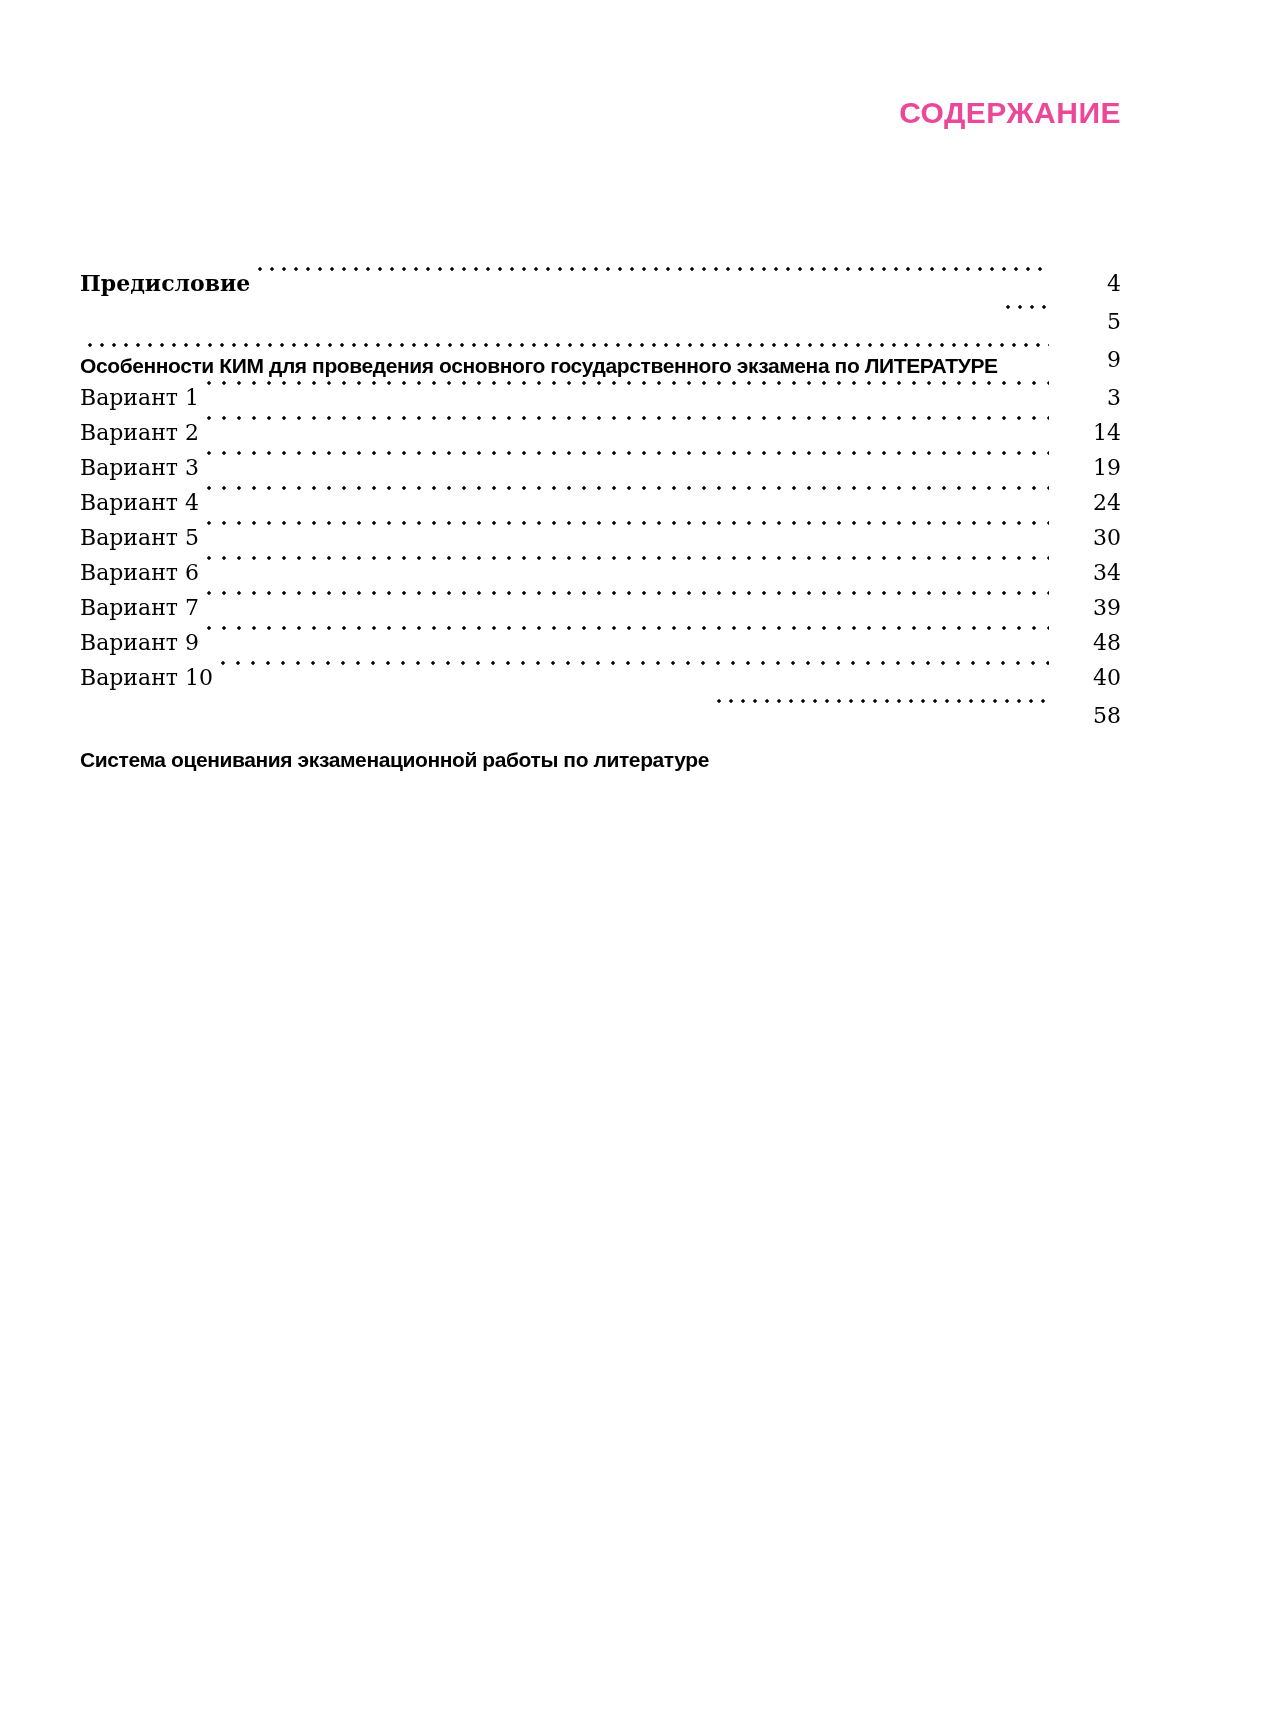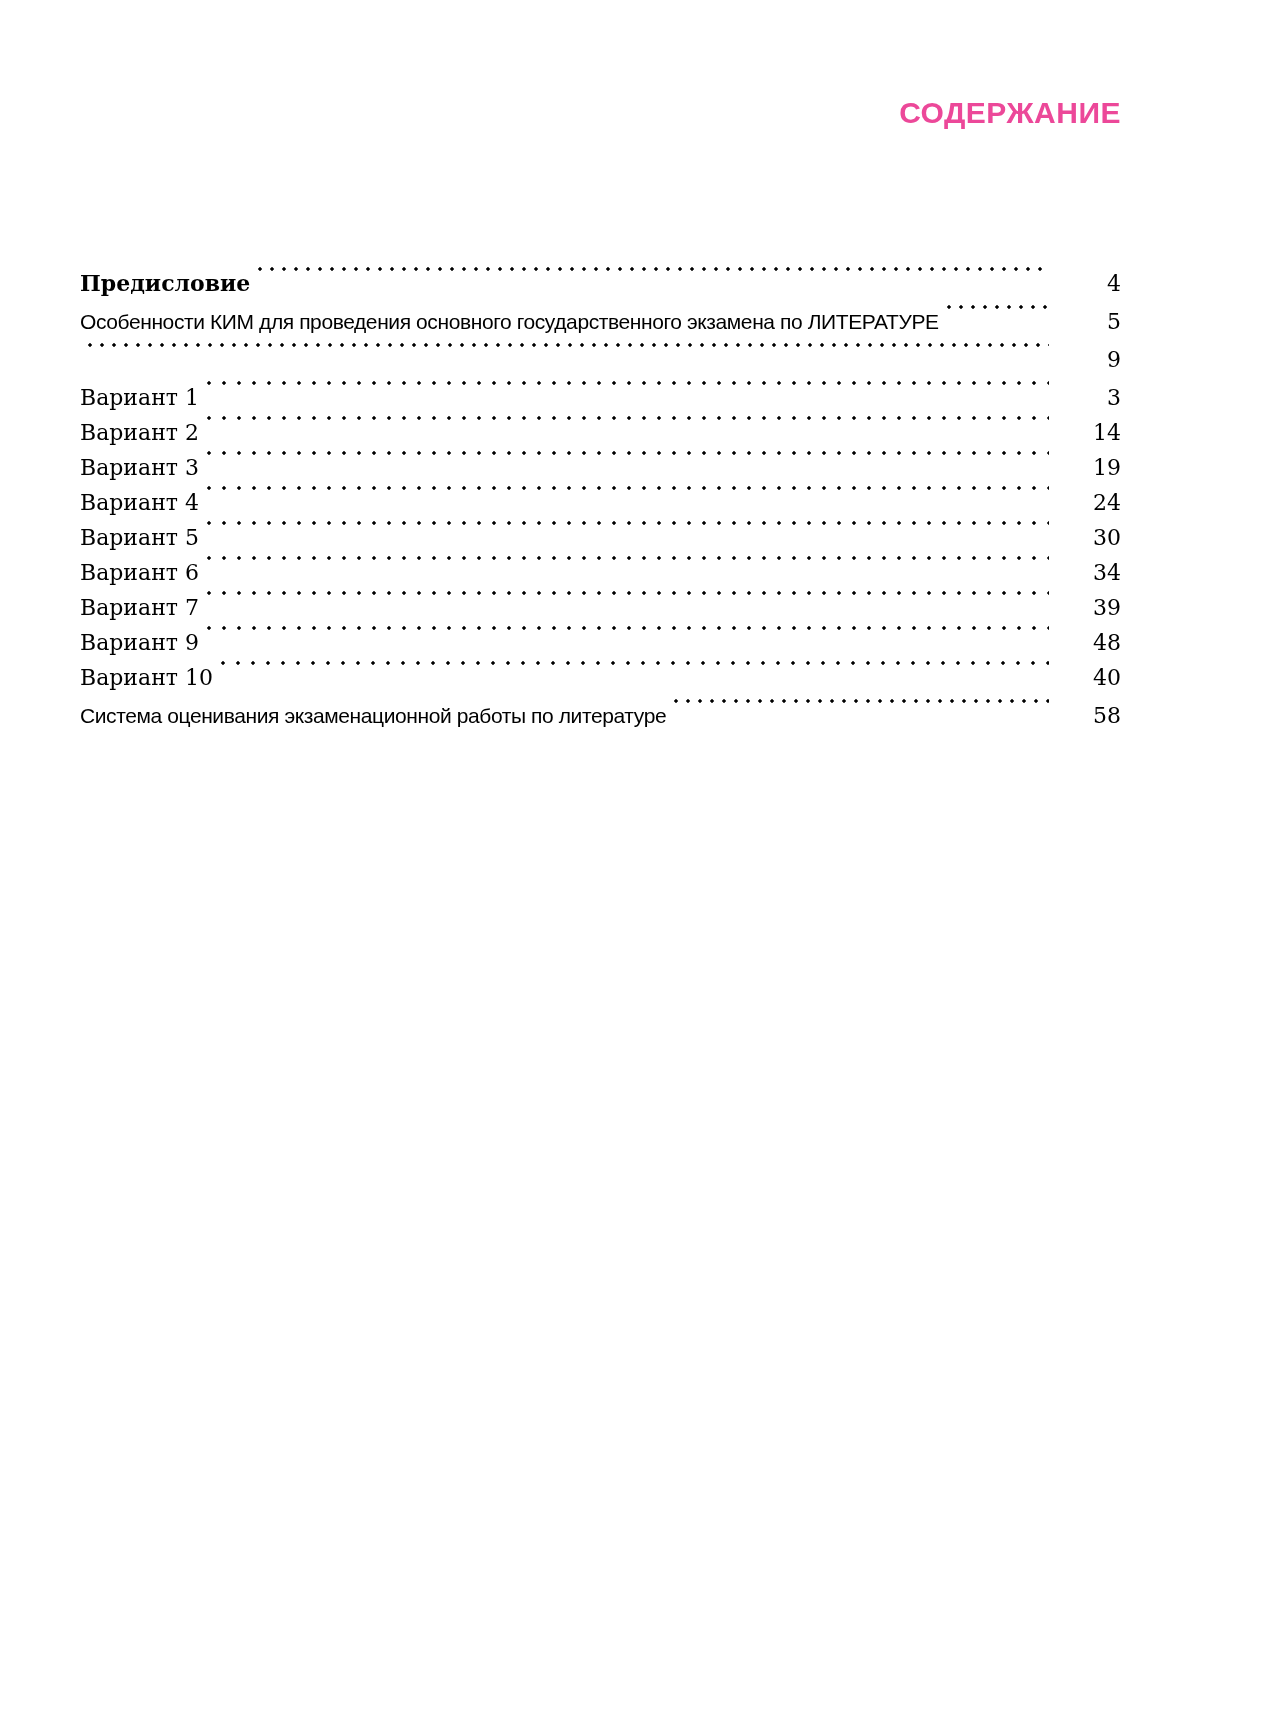--- a/index.html
+++ b/index.html
@@ -40,23 +40,24 @@
     flex: 0 0 auto;
     line-height: 33px;
   }
   .serif .label, .serif-bold .label {
     font-family: "DejaVu Serif", "Liberation Serif", serif;
     font-size: 22px;
   }
   .serif-bold .label { font-weight: 700; }
   .sans-bold .label {
     font-family: "Liberation Sans", "DejaVu Sans", sans-serif;
-    font-weight: 400;
+    font-weight: 700;
     font-size: 21px;
     letter-spacing: -0.4px;
+    margin-top: 44px;
   }
   .leader {
     flex: 1 1 auto;
     min-width: 8px;
     height: 4px;
     margin: 0 22px 9px 8px;
     background-repeat: repeat-x;
     background-position: left bottom;
   }
   .serif .leader {

